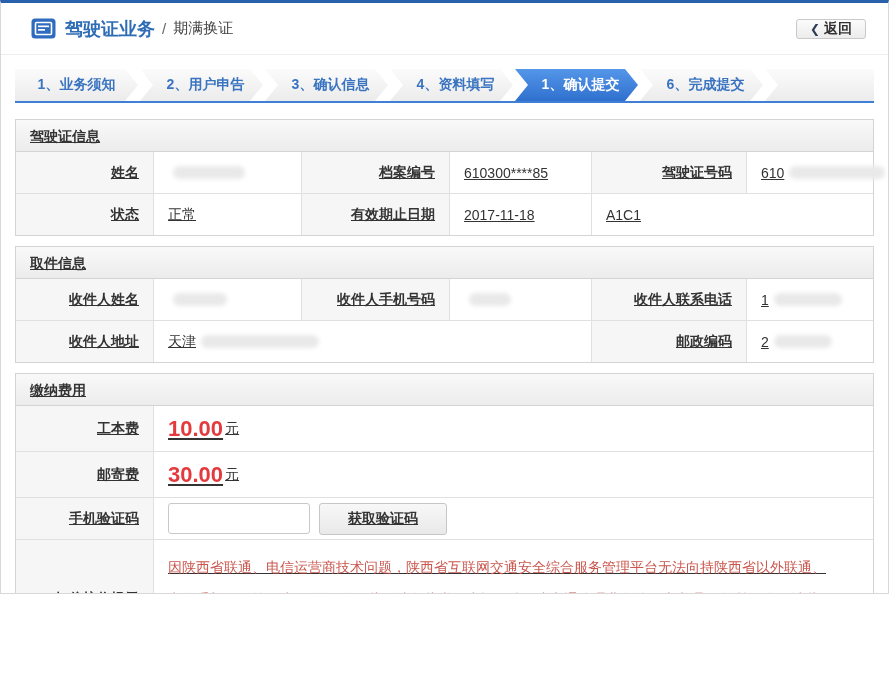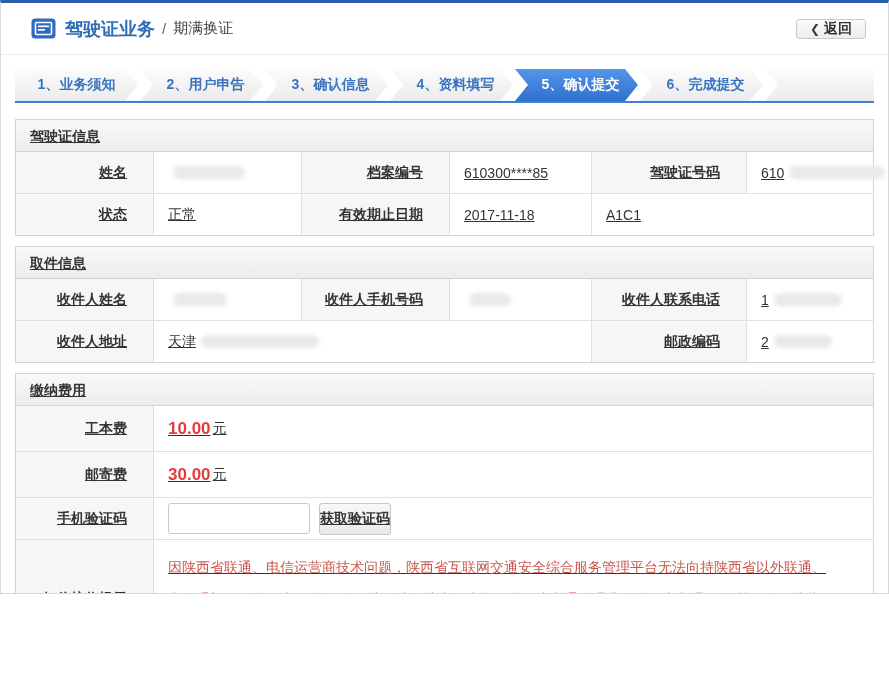--- a/index.html
+++ b/index.html
@@ -86,34 +86,34 @@
   .row-addr { grid-template-columns:138px 438px 155px 1fr; }
   .row-wide { grid-template-columns:138px 1fr; }
   .cell {
     display:flex; align-items:center;
     min-height:41px; font-size:14px;
     border-right:1px solid #e0e0e0;
   }
   .cell:last-child { border-right:none; }
   .label {
     background:#f6f6f6; color:#333; font-weight:bold;
-    justify-content:flex-end; padding-right:26px; text-align:right;
+    justify-content:flex-end; padding-right:14px; text-align:right;
   }
   .value { padding-left:14px; color:#333; }
   .fee-row .cell { min-height:45px; }
-  .fee-amount { color:#e43a3d; font-weight:bold; font-size:17px; }
+  .fee-amount { color:#e43a3d; font-weight:bold; font-size:22px; }
   .fee-unit { color:#333; font-size:14px; margin-left:2px; }
 
   .sms-input {
     width:142px; height:31px;
     border:1px solid #c9c9c9; border-radius:3px;
     padding:0 8px; font-size:14px; font-family:inherit;
   }
   .get-code-btn {
-    height:32px; margin-left:9px; padding:0 0;
+    height:32px; margin-left:9px; padding:0 28px;
     background:linear-gradient(#f8f8f8,#e9e9e9);
     border:1px solid #c6c6c6; border-radius:3px;
     font-size:14px; font-weight:bold; color:#333;
     font-family:inherit; cursor:pointer;
   }
   .notice-cell {
     display:block;
     padding:11px 46px 11px 14px;
     line-height:32px; font-size:14px; color:#c9574e;
   }
@@ -156,21 +156,21 @@
     <span class="title-sep">/</span>
     <span class="title-secondary">期满换证</span>
     <button class="back-btn"><span class="back-chevron">❮</span><span>返回</span></button>
   </div>
 
   <div class="steps">
     <div class="step first">1、业务须知</div>
     <div class="step">2、用户申告</div>
     <div class="step">3、确认信息</div>
     <div class="step">4、资料填写</div>
-    <div class="step active">5、确认提交</div>
+    <div class="step active">1、确认提交</div>
     <div class="step">6、完成提交</div>
     <div class="step-filler"></div>
   </div>
 
   <div class="section sec-1">
     <div class="section-header">驾驶证信息</div>
     <div class="row row-6">
       <div class="cell label">姓名</div>
       <div class="cell value">
           <span></span>

